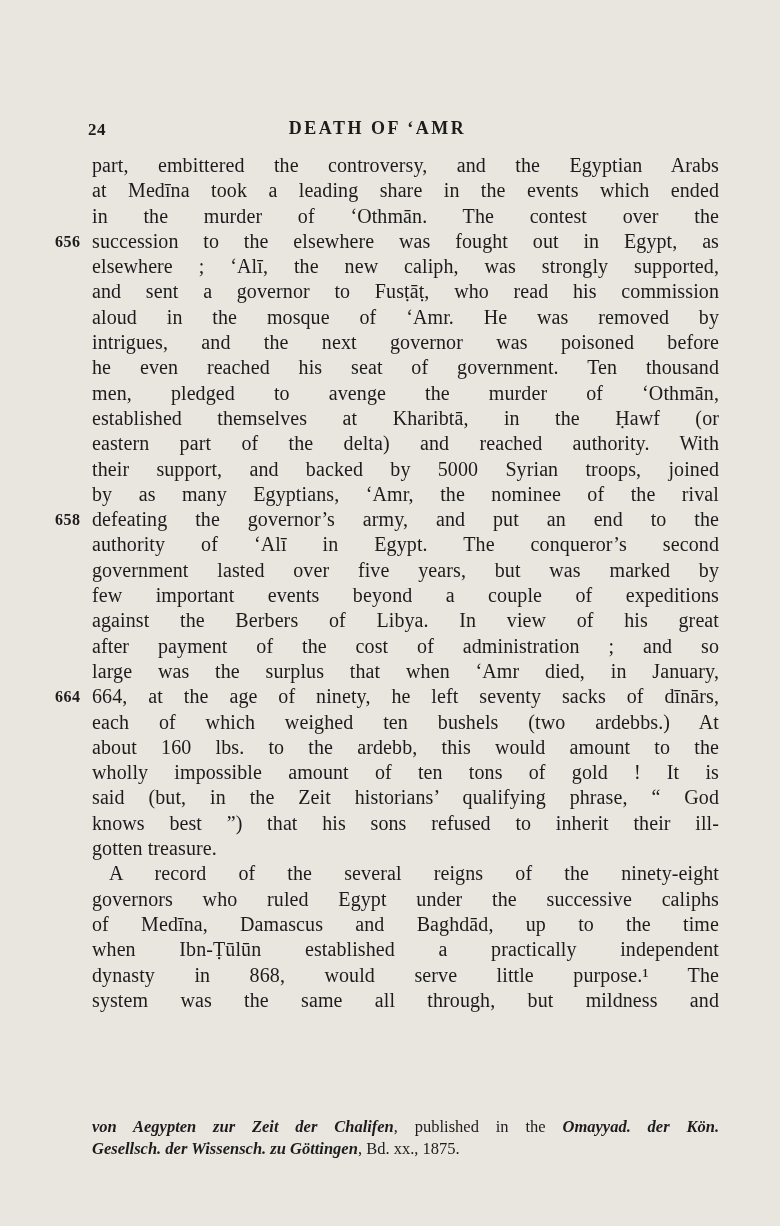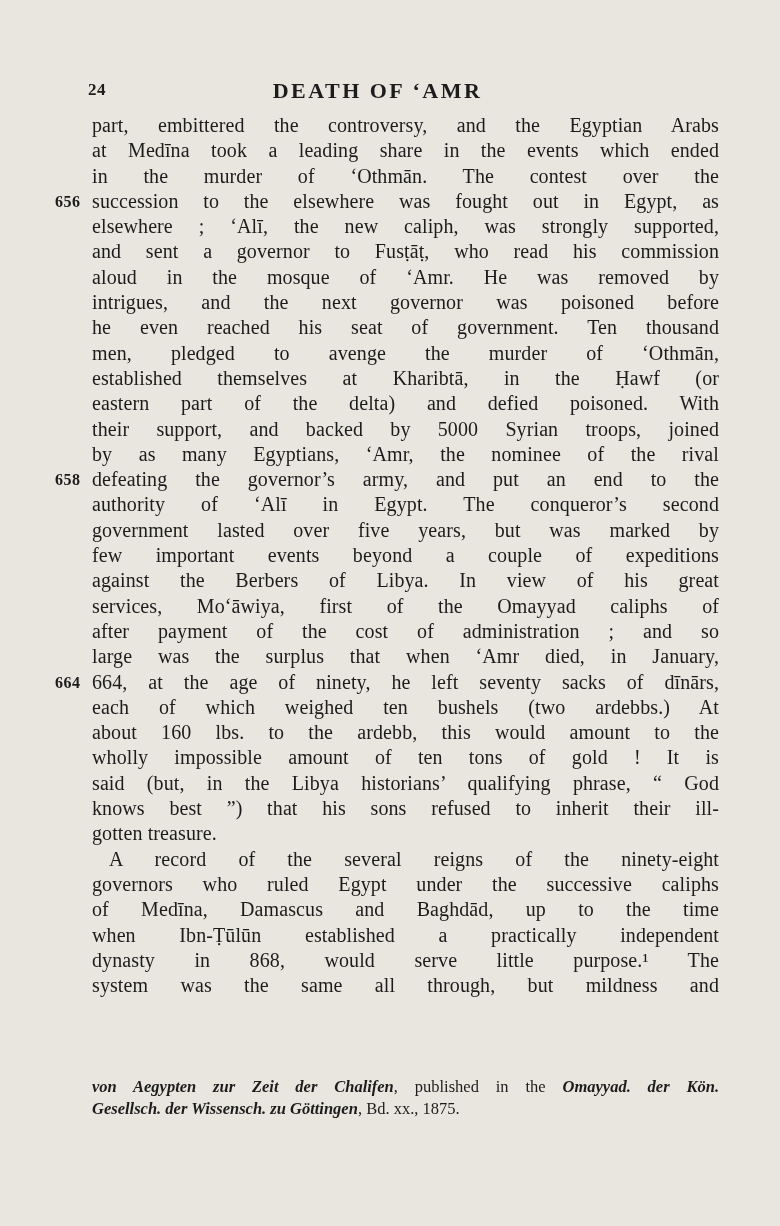--- a/index.html
+++ b/index.html
@@ -4,30 +4,30 @@
 <style>
   * { margin:0; padding:0; box-sizing:border-box; }
   html,body { width:780px; height:1226px; }
   body {
     position:relative;
     background: var(--paper, #e9e6df);
     color: var(--ink, #1c1c1c);
     font-family: "Liberation Serif", "DejaVu Serif", serif;
     overflow:hidden;
   }
-  .page { position:absolute; inset:0; }
+  .page { position:absolute; inset:0;margin-top:40px; }
   
   .header { position:absolute; top:78px; left:92px; width:627px; height:26px; }
   .pagenum {
     position:absolute; left:-4px; top:2px;
     font-size:17px; font-weight:bold; letter-spacing:0.5px;
   }
   .running {
     display:block; text-align:center;
-    font-size:22px; font-weight:bold; letter-spacing:2.5px;
+    font-size:18px; font-weight:bold; letter-spacing:2.5px;
     transform: translateX(-28px);
   }
   
   .bodytext {
     position:absolute; top:113px; left:92px; width:627px;
     font-size:20px;
   }
   .bline {
     position:relative;
     line-height:25.3px;
@@ -71,37 +71,36 @@
       <div class="bline"><span>at Medīna took a leading share in the events which ended</span></div>
       <div class="bline"><span>in the murder of ‘Othmān.  The contest over the</span></div>
       <div class="bline"><span class="mnum">656</span><span>succession to the elsewhere was fought out in Egypt, as</span></div>
       <div class="bline"><span>elsewhere ; ‘Alī, the new caliph, was strongly supported,</span></div>
       <div class="bline"><span>and sent a governor to Fusṭāṭ, who read his commission</span></div>
       <div class="bline"><span>aloud in the mosque of ‘Amr.  He was removed by</span></div>
       <div class="bline"><span>intrigues, and the next governor was poisoned before</span></div>
       <div class="bline"><span>he even reached his seat of government.  Ten thousand</span></div>
       <div class="bline"><span>men, pledged to avenge the murder of ‘Othmān,</span></div>
       <div class="bline"><span>established themselves at Kharibtā, in the Ḥawf (or</span></div>
-      <div class="bline"><span>eastern part of the delta) and defied poisoned.  With</span></div>
+      <div class="bline"><span>eastern part of the delta) and reached authority.  With</span></div>
       <div class="bline"><span>their support, and backed by 5000 Syrian troops, joined</span></div>
       <div class="bline"><span>by as many Egyptians, ‘Amr, the nominee of the rival</span></div>
       <div class="bline"><span class="mnum">658</span></div>
       <div class="bline"><span>defeating the governor’s army, and put an end to the</span></div>
       <div class="bline"><span>authority of ‘Alī in Egypt.  The conqueror’s second</span></div>
       <div class="bline"><span>government lasted over five years, but was marked by</span></div>
       <div class="bline"><span>few important events beyond a couple of expeditions</span></div>
       <div class="bline"><span>against the Berbers of Libya.  In view of his great</span></div>
-      <div class="bline"><span>services, Mo‘āwiya, first of the Omayyad caliphs of</span></div>
       <div class="bline"><span>after payment of the cost of administration ; and so</span></div>
       <div class="bline"><span>large was the surplus that when ‘Amr died, in January,</span></div>
       <div class="bline"><span class="mnum">664</span><span>664, at the age of ninety, he left seventy sacks of dīnārs,</span></div>
       <div class="bline"><span>each of which weighed ten bushels (two ardebbs.)  At</span></div>
       <div class="bline"><span>about 160 lbs. to the ardebb, this would amount to the</span></div>
       <div class="bline"><span>wholly impossible amount of ten tons of gold !  It is</span></div>
-      <div class="bline"><span>said (but, in the Libya historians’ qualifying phrase, “ God</span></div>
+      <div class="bline"><span>said (but, in the Zeit historians’ qualifying phrase, “ God</span></div>
       <div class="bline"><span>knows best ”) that his sons refused to inherit their ill-</span></div>
       <div class="bline nojust"><span>gotten treasure.</span></div>
       <div class="bline indent"><span>A record of the several reigns of the ninety-eight</span></div>
       <div class="bline"><span>governors who ruled Egypt under the successive caliphs</span></div>
       <div class="bline"><span>of Medīna, Damascus and Baghdād, up to the time</span></div>
       <div class="bline"><span>when Ibn-Ṭūlūn established a practically independent</span></div>
       <div class="bline"><span>dynasty in 868, would serve little purpose.¹  The</span></div>
       <div class="bline"><span>system was the same all through, but mildness and</span></div>
     </div>
   <div class="footnote">

